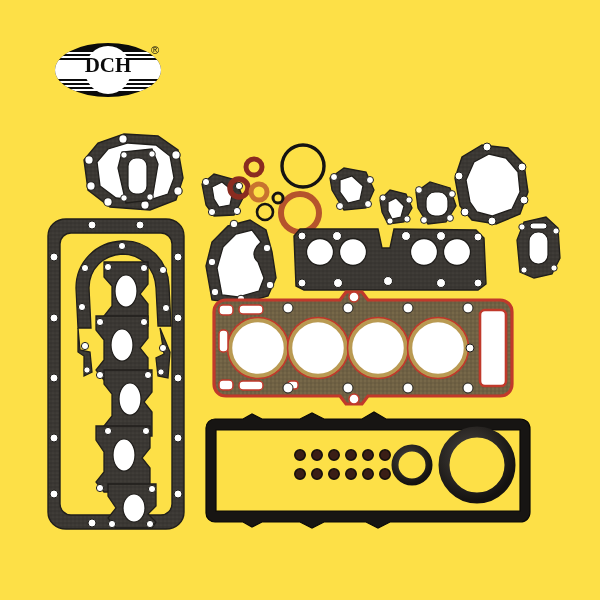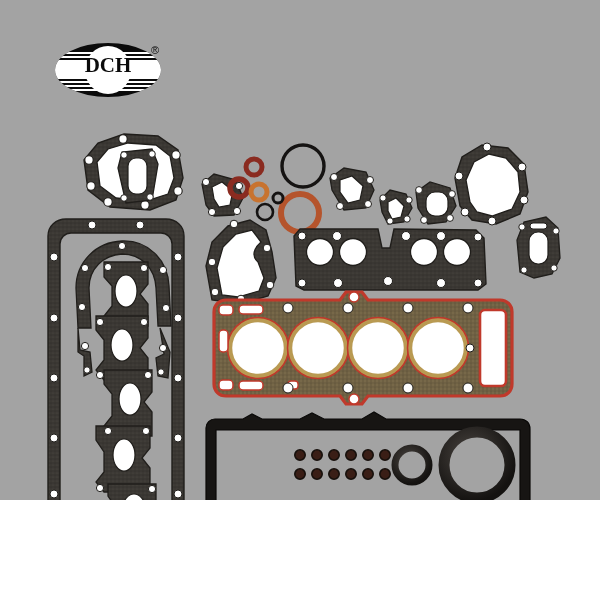--- a/index.html
+++ b/index.html
@@ -7,22 +7,22 @@
     margin: 0;
     padding: 0;
     background: #ffffff;
   }
   body {
     font-family: "Liberation Serif", serif;
   }
   #product-image {
     position: relative;
     width: 600px;
-    height: 500px;
-    background: #a3a3a3;
+    height: 600px;
+    background: #fde047;
     overflow: hidden;
   }
 
   
   .brand-logo {
     position: absolute;
     left: 55px;
     top: 38px;
     width: 112px;
     height: 60px;

